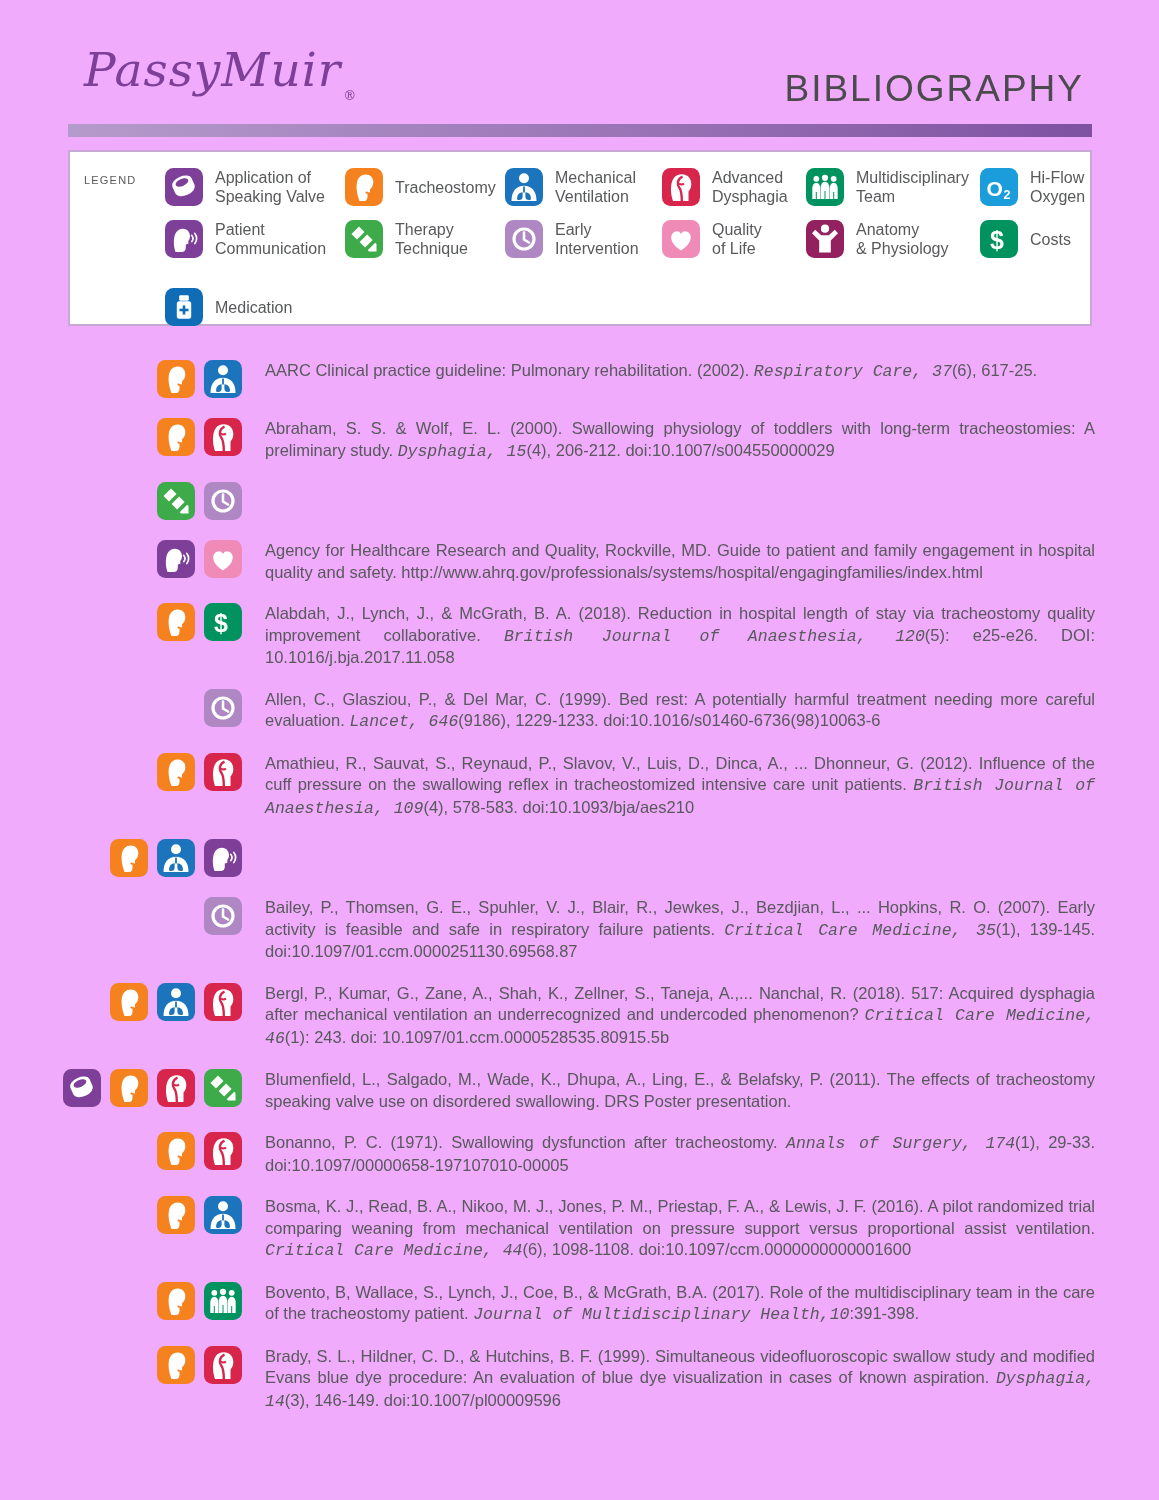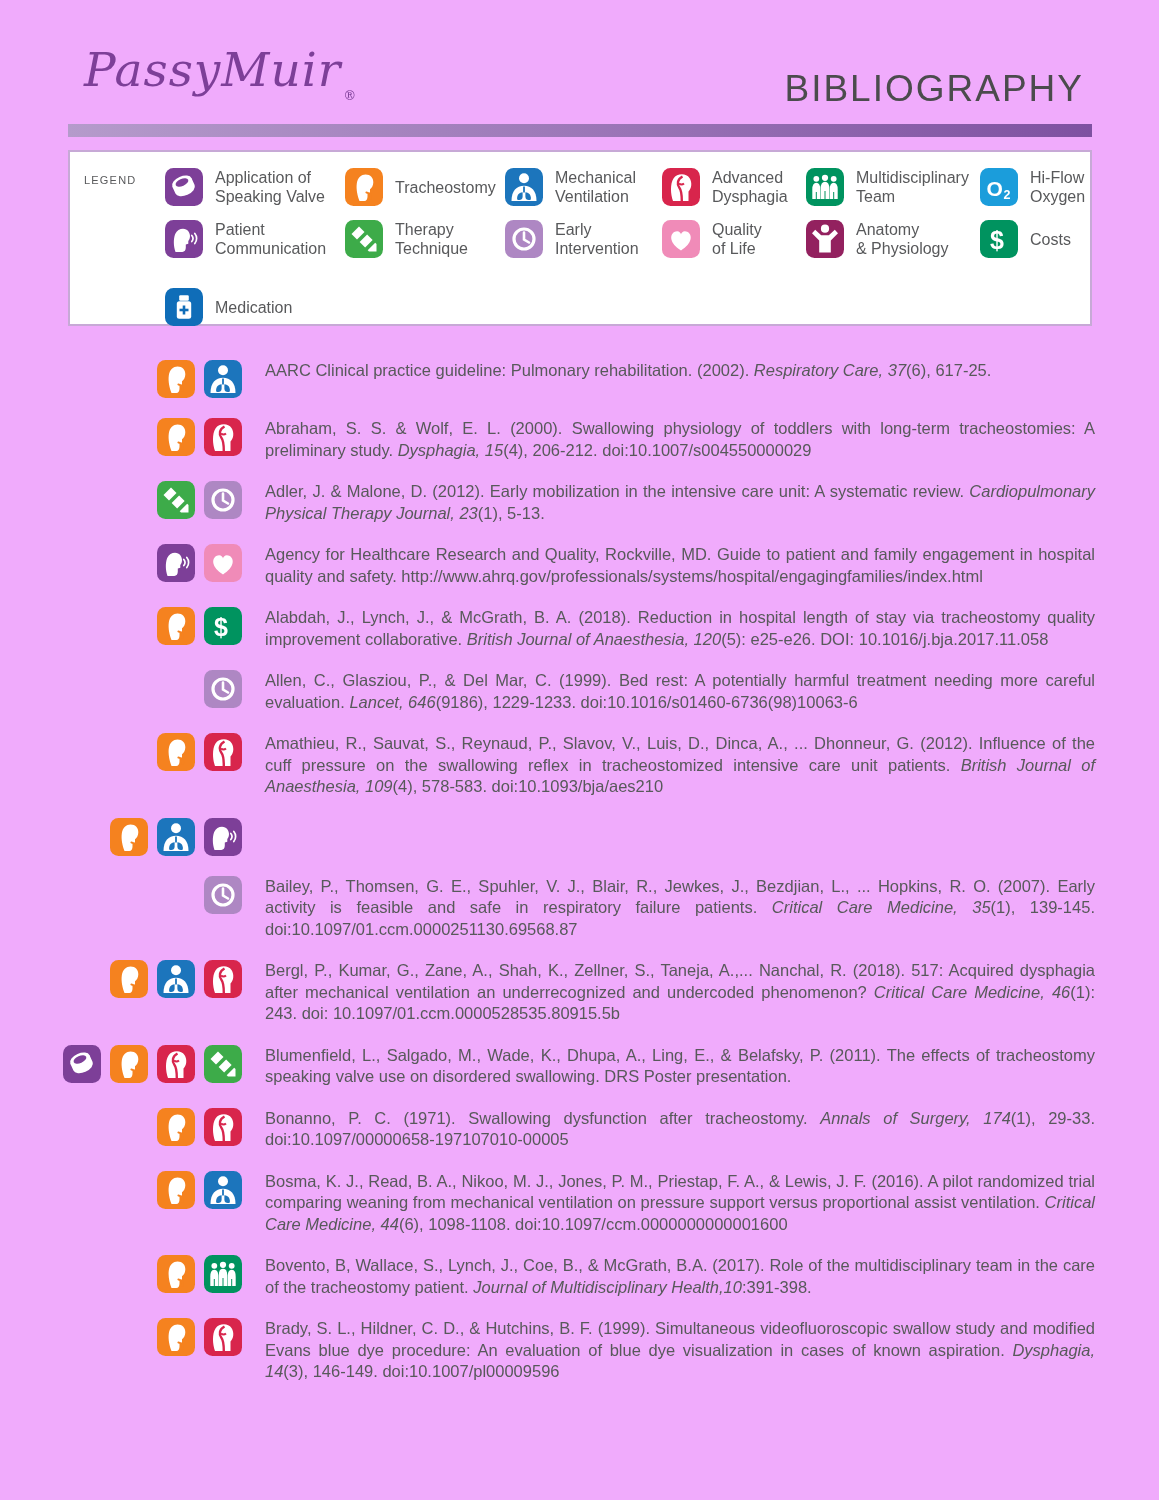--- a/index.html
+++ b/index.html
@@ -40,21 +40,21 @@
   .entries{position:absolute;left:0;top:360px;width:1159px;}
   .entry{display:flex;margin-bottom:20px;align-items:flex-start;}
   .entry-icons{
     width:182px;margin-left:60px;flex-shrink:0;
     display:flex;justify-content:flex-end;gap:9px;align-items:flex-start;
   }
   .entry-text{
     margin-left:23px;width:830px;
     font-size:16.5px;line-height:21.5px;color:#58595b;text-align:justify;
   }
-  .entry-text .it{font-style:italic;}
+  .entry-text .it{font-style:italic;font-family:Liberation Mono, monospace;}
 </style>
 </head>
 <body>
 
 <div class="page">
   <div class="logo"><span>PassyMuir</span><span class="reg">®</span></div>
   <h1 class="page-title">BIBLIOGRAPHY</h1>
   <div class="bar"></div>
 
   <section class="legend">
@@ -279,21 +279,20 @@
             </svg>
           </span>
           <span>
             <svg class="sq-icon" width="38" height="38" viewBox="0 0 38 38">
               <rect width="38" height="38" rx="8.5" fill="#ae87c3"></rect>
               <circle cx="19" cy="19" r="10" fill="none" stroke="#fff" stroke-width="3.2"></circle>
               <path d="M19 12.5 L19 19.5 L24 22.5" stroke="#fff" stroke-width="2.6" fill="none" stroke-linecap="round"></path>
             </svg>
           </span>
         </div>
-        <div class="entry-text"><span>Adler, J. &amp; Malone, D. (2012). Early mobilization in the intensive care unit: A systematic review. </span><span class="it">Cardiopulmonary Physical Therapy Journal, 23</span><span>(1), 5-13.</span></div>
       </div>
       <div class="entry">
         <div class="entry-icons">
           <span>
             <svg class="sq-icon" width="38" height="38" viewBox="0 0 38 38">
               <rect width="38" height="38" rx="8.5" fill="#7d3f98"></rect>
               <path fill="#fff" d="M10.5 32 C8.5 26.5 8.2 19 10.2 14 C12.8 8 20.5 7 23.5 11.5 C25.6 14.6 25.5 18.8 23.3 21 L23.3 23.8 L20.8 24.6 L20.8 27.6 C20.8 30.2 19.6 32 17.3 32 Z"></path>
               <g stroke="#fff" fill="none" stroke-linecap="round">
                 <path d="M26.8 15.5 C28.3 17.3 28.3 19.7 26.8 21.5" stroke-width="1.7"></path>
                 <path d="M29.8 13.5 C32.2 16.3 32.2 20.7 29.8 23.5" stroke-width="1.7"></path>

